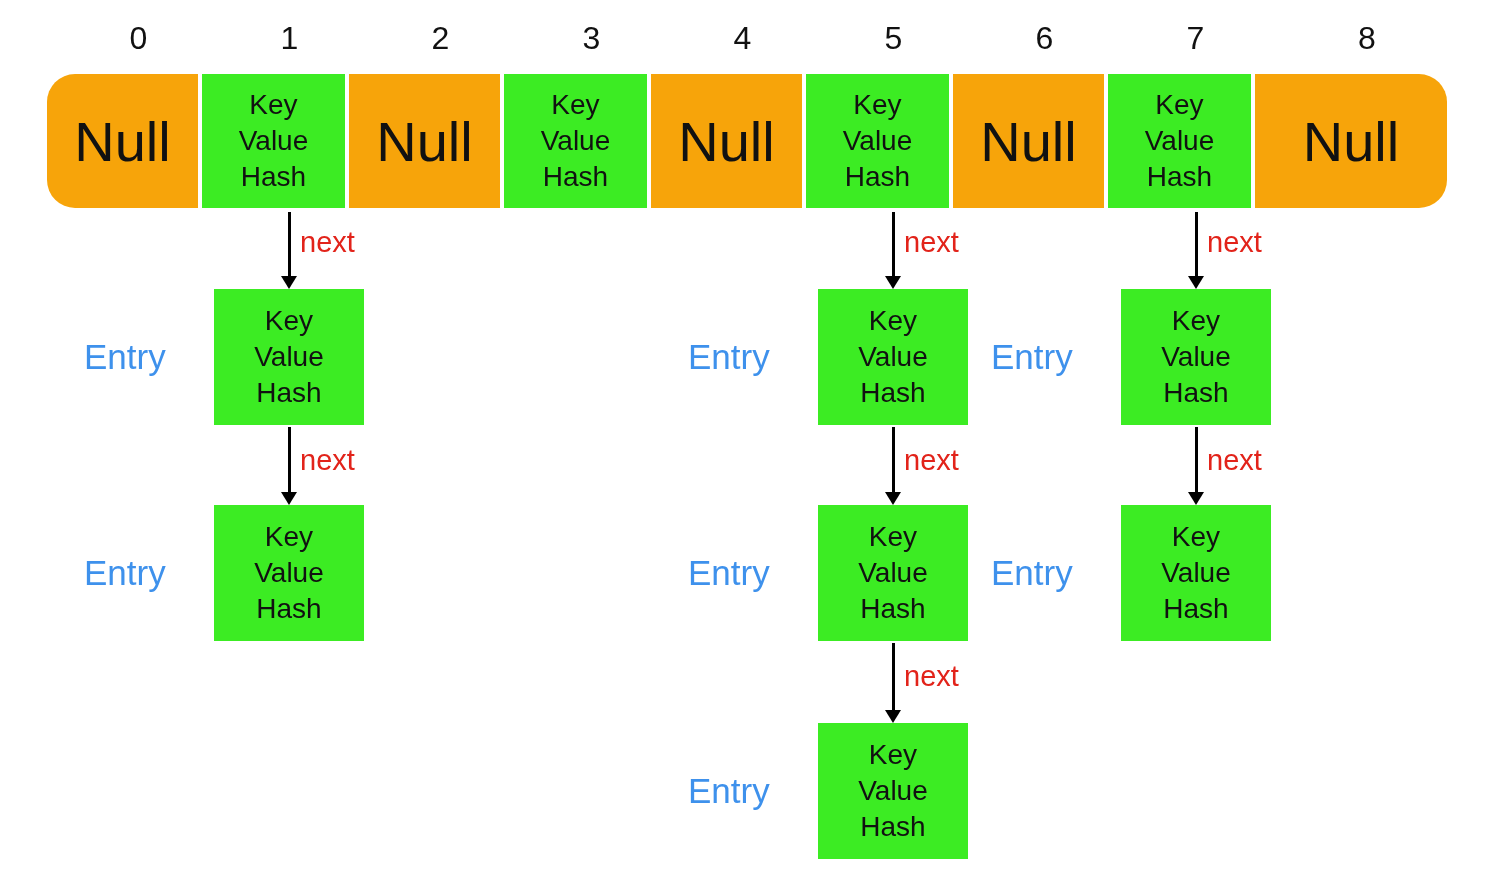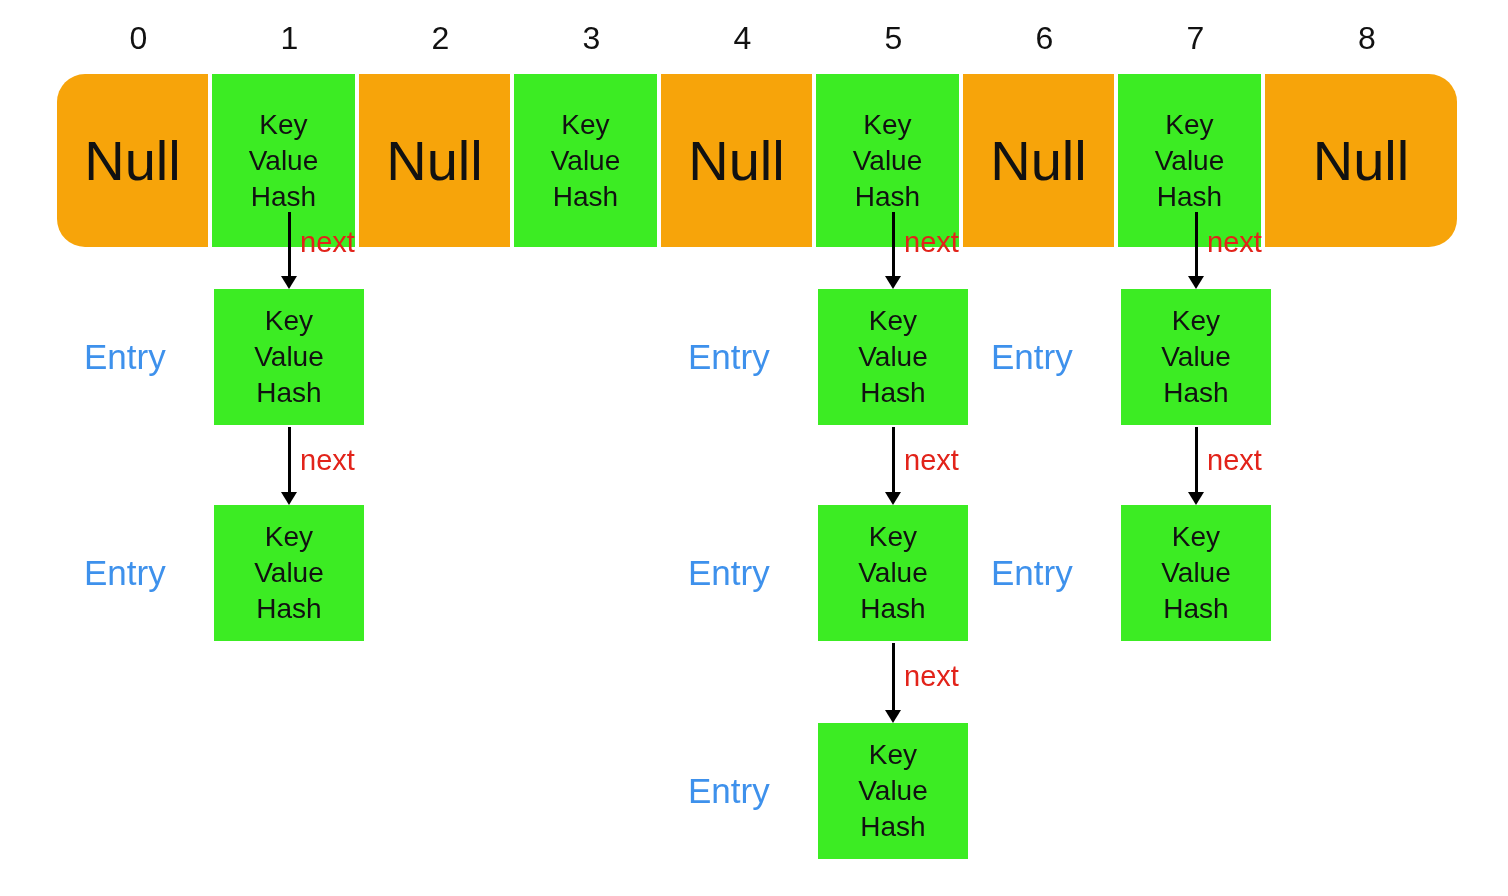--- a/index.html
+++ b/index.html
@@ -15,21 +15,21 @@
   body{font-family:"Liberation Sans","DejaVu Sans",sans-serif;color:var(--text);}
   .canvas{position:relative;width:1508px;height:896px;background:var(--background);overflow:hidden;}
 
   
   .index-row{position:absolute;left:63px;top:18px;width:1400px;height:40px;display:flex;}
   .index-label{font-size:32px;line-height:40px;text-align:center;color:var(--text);}
   .w-std{width:151px;flex:none;}
   .w-last{width:192px;flex:none;}
 
   
-  .bucket-bar{position:absolute;left:57px;top:74px;width:1400px;height:173px;
+  .bucket-bar{position:absolute;left:47px;top:74px;width:1400px;height:134px;
     background:var(--bucket-null);border-radius:28px;overflow:hidden;display:flex;}
   .cell{height:100%;display:flex;align-items:center;justify-content:center;}
   .cell.null .null-text{font-size:56px;color:var(--text);}
   .cell.entry{background:var(--bucket-entry);border-left:4px solid #fff;border-right:4px solid #fff;}
   .kvh{font-size:28px;line-height:36px;text-align:center;color:var(--text);}
 
   
   .entry-box{position:absolute;width:150px;height:136px;background:var(--bucket-entry);
     display:flex;align-items:center;justify-content:center;}
 

